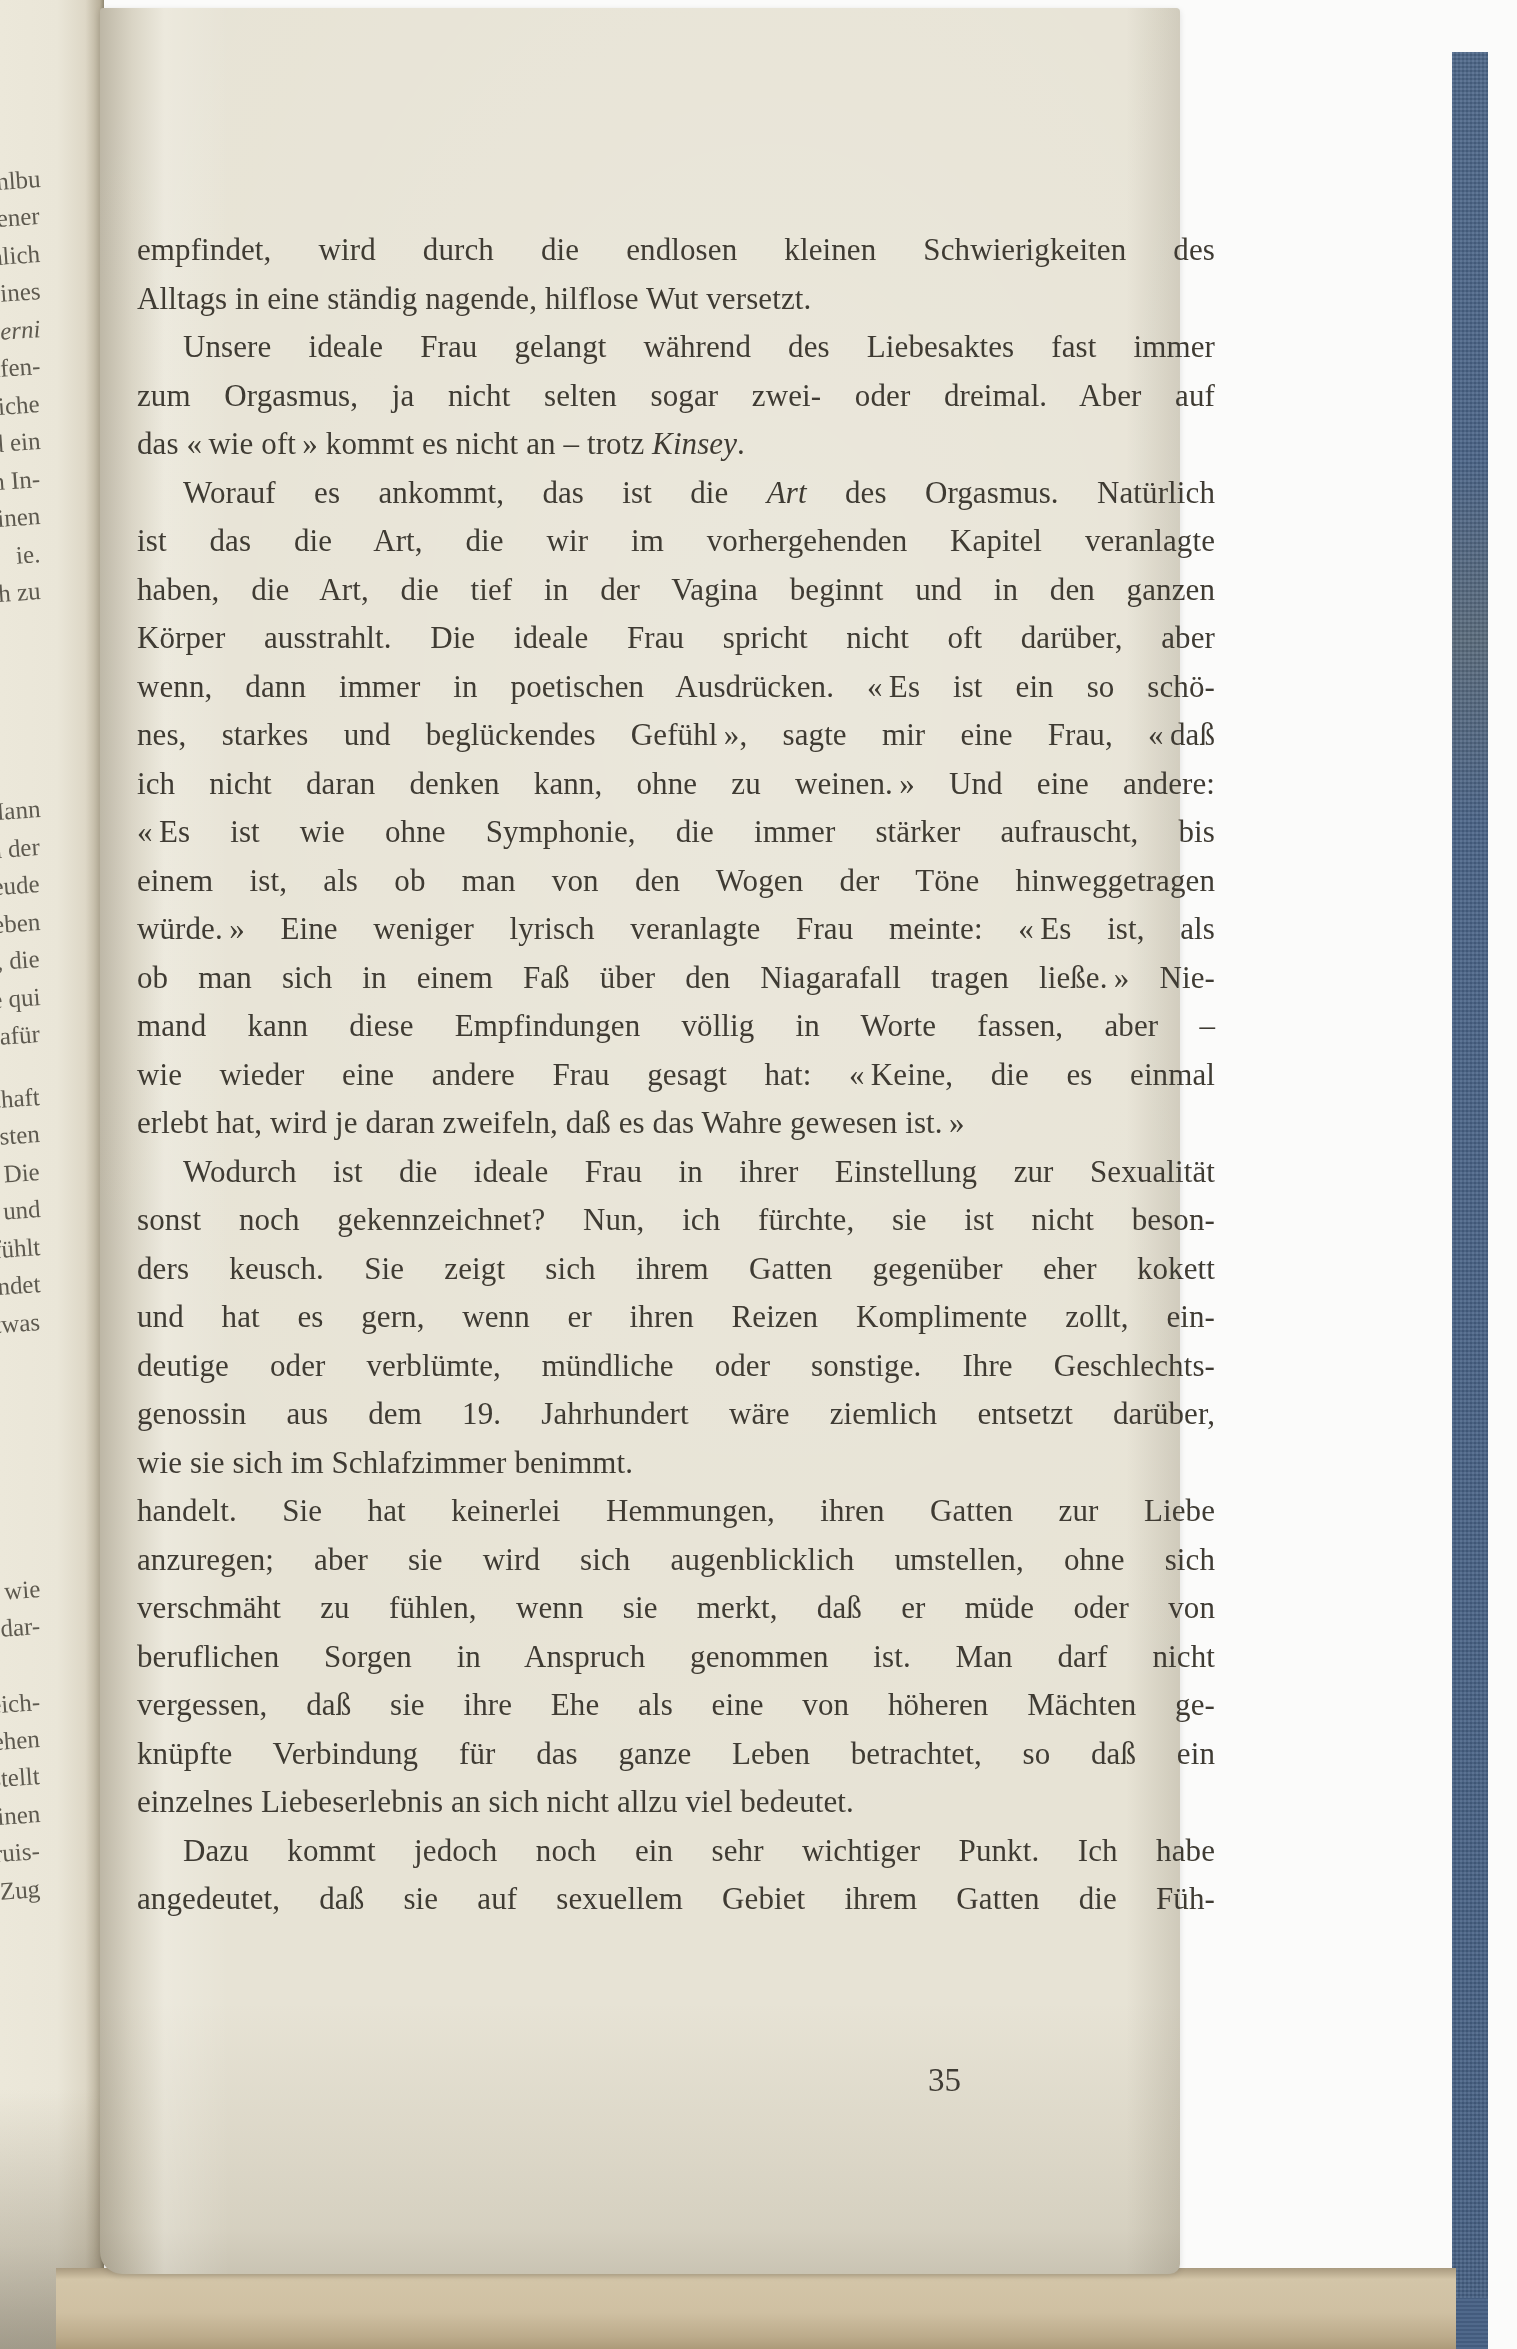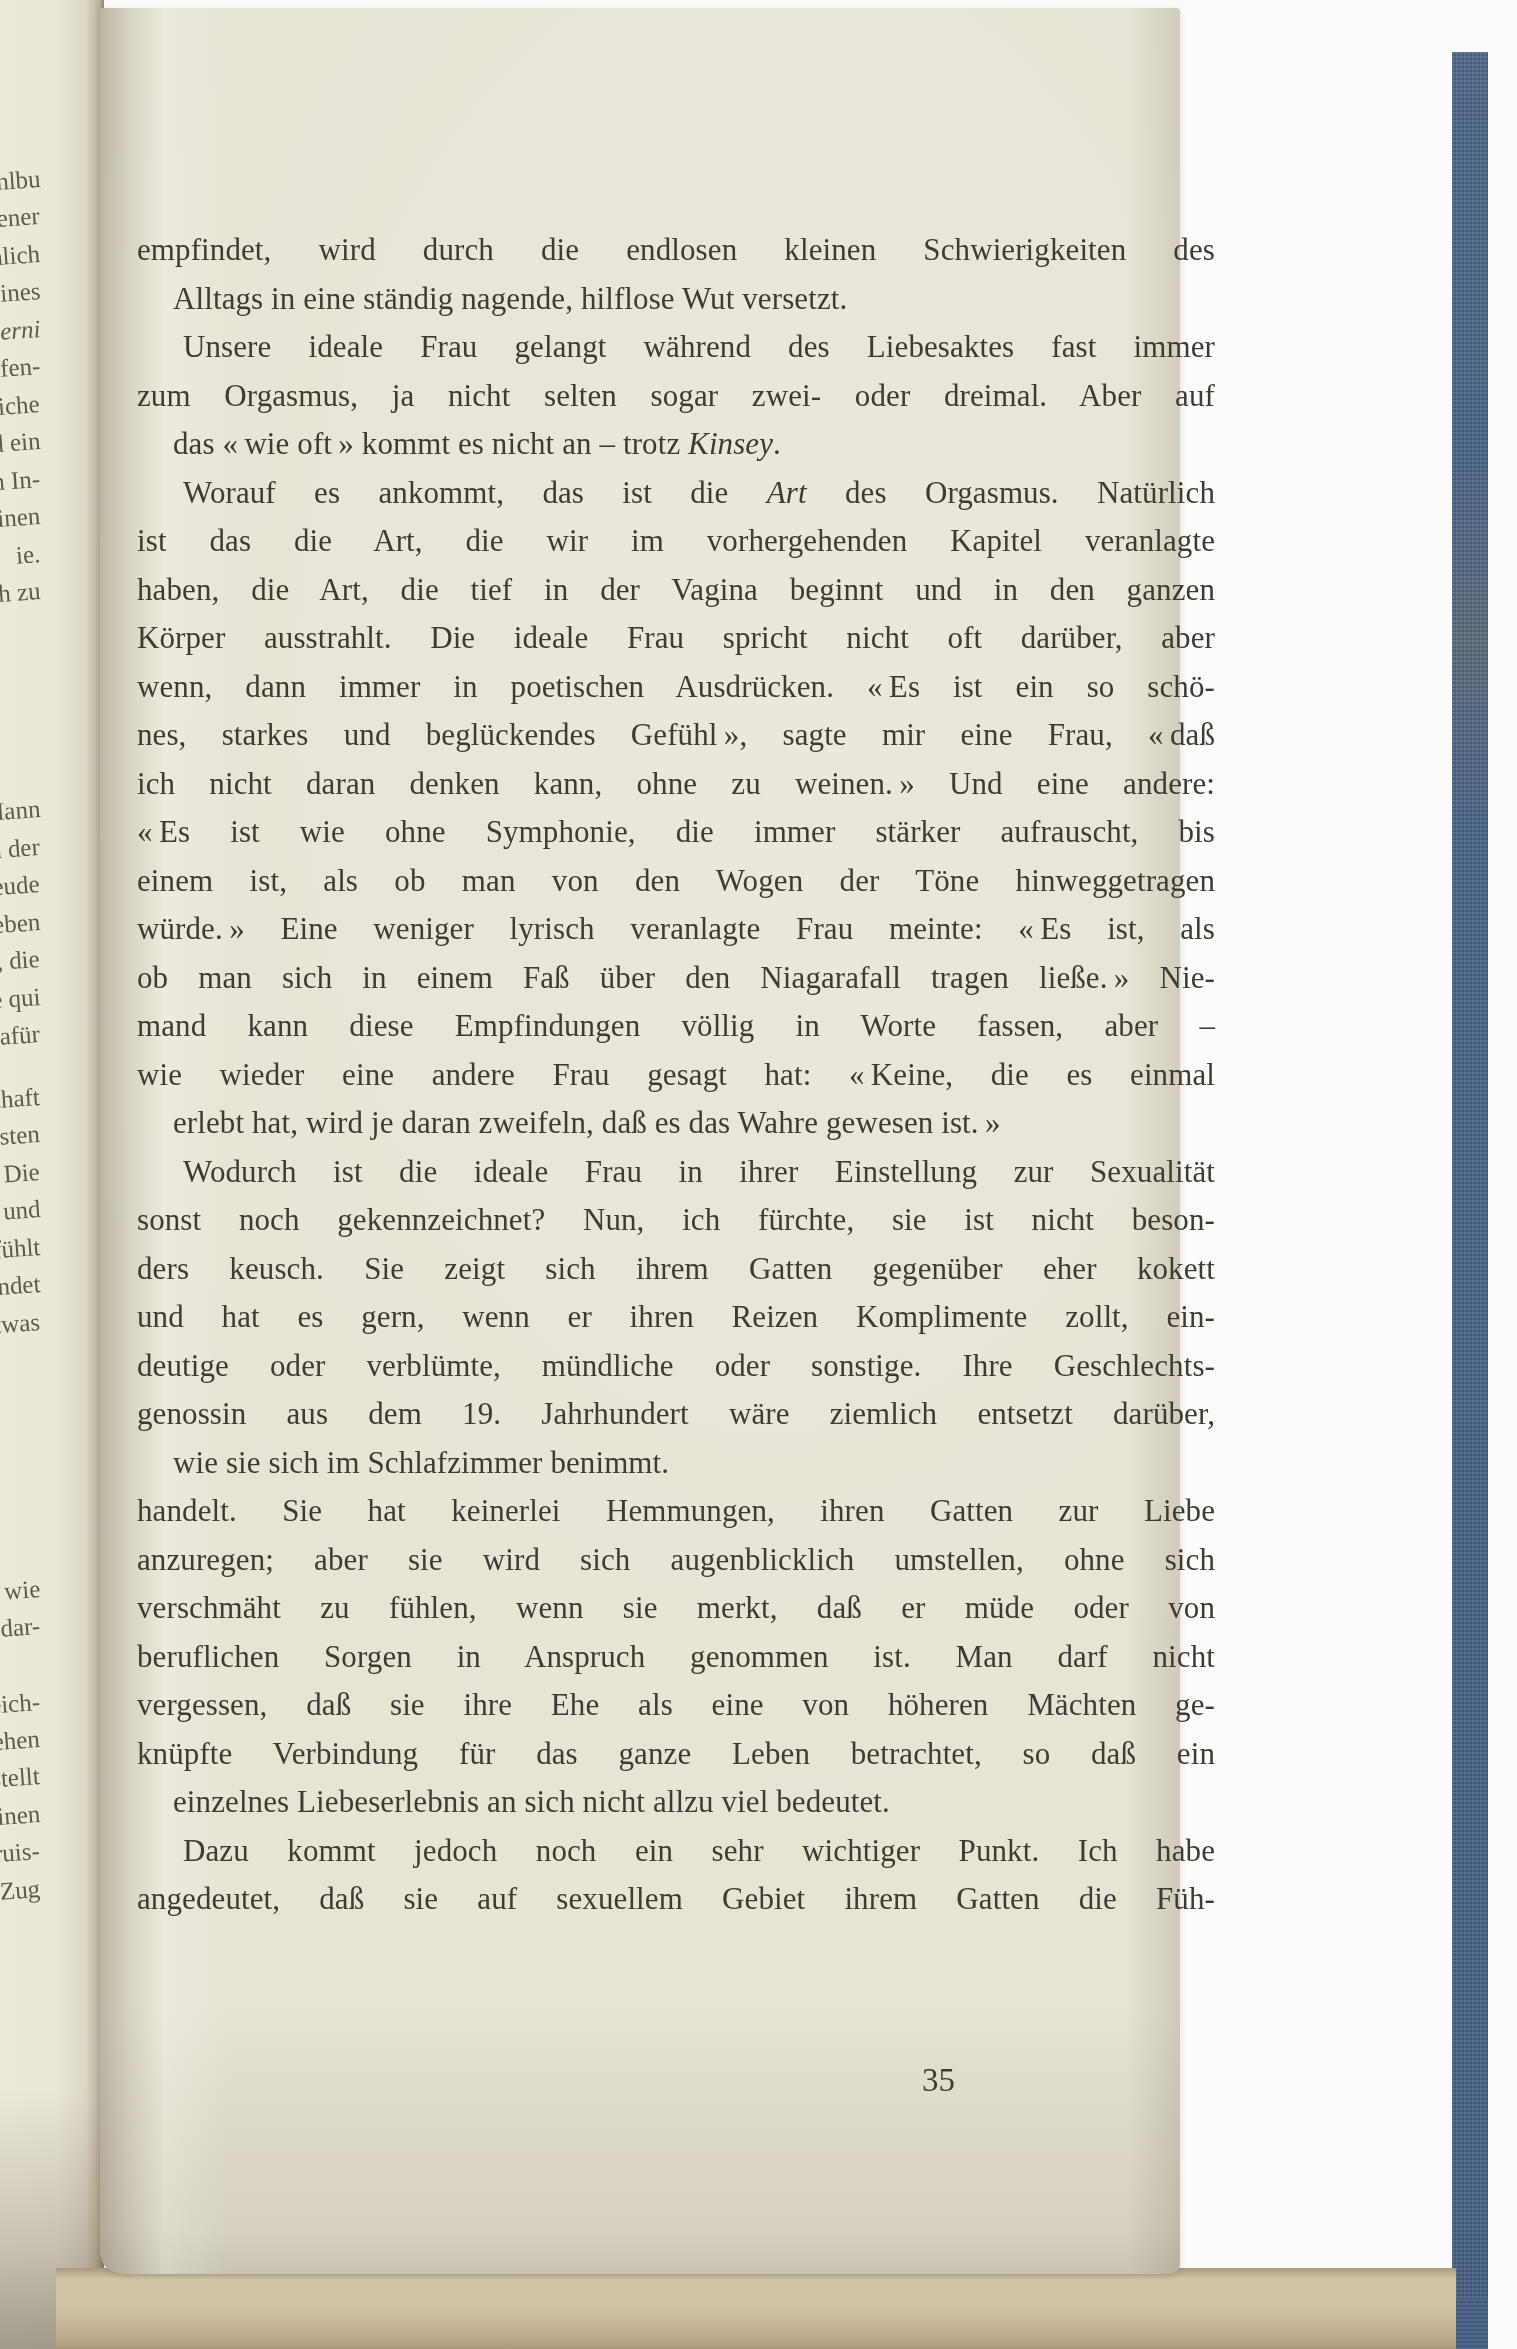--- a/index.html
+++ b/index.html
@@ -53,25 +53,25 @@
       #e7e3d5;
     border-radius:3px 4px 10px 22px;
     box-shadow:0 2px 6px rgba(0,0,0,.12);
   }
   #text-block{
     position:absolute;left:37px;top:218px;width:1078px;
     font-size:31px;line-height:48.5px;color:#3f3b33;
     letter-spacing:.1px;
   }
   .text-line{text-align:justify;text-align-last:justify;height:48.5px;}
-  .text-line.para-end{text-align-last:left;margin-left:36px;}
+  .text-line.para-end{text-align-last:left;}
   .text-line.indent{text-indent:46px;}
   .it{font-style:italic;}
   .page-number{
-    position:absolute;top:2054px;right:225px;
+    position:absolute;top:2054px;right:219px;
     font-size:33px;color:#3f3b33;
   }
 </style>
 </head>
 <body>
 
 <div class="left-stack">
   <div id="frag-container">
       <span class="frag" style="top: 165px;">hlbu</span>
       <span class="frag" style="top: 202px;">nener</span>

